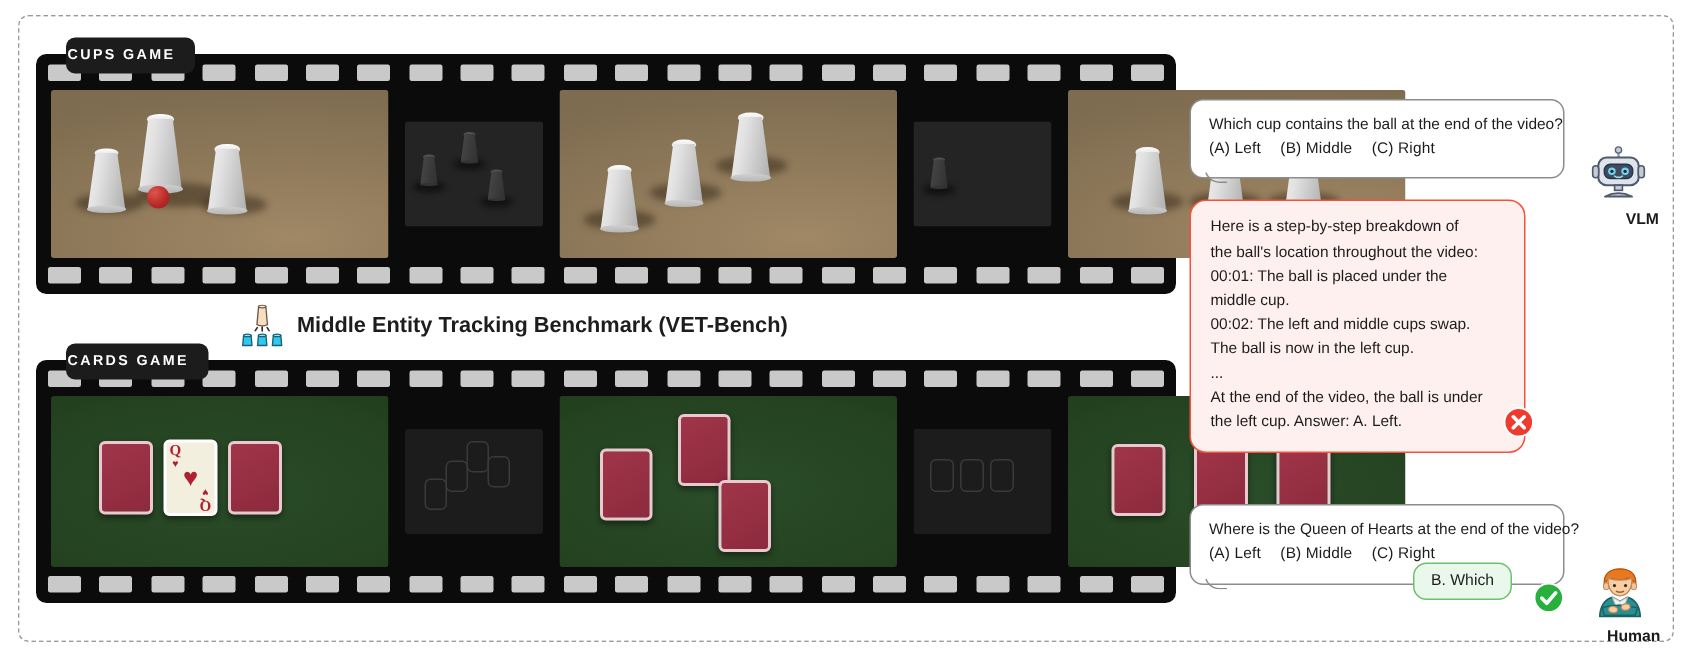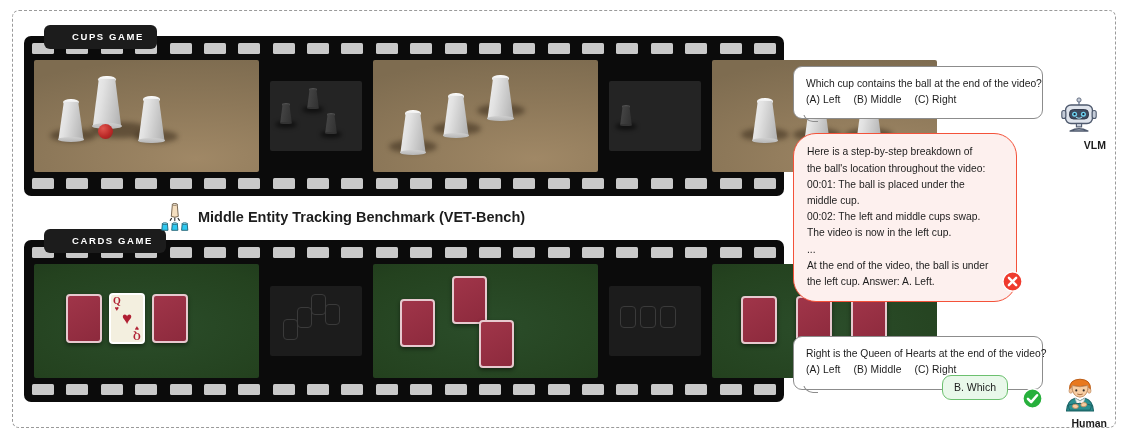--- a/index.html
+++ b/index.html
@@ -174,21 +174,21 @@
   }
 
   
   .game-pill {
     position: absolute;
     background: #1c1c1c;
     color: #ffffff;
     font-size: 9.5px;
     font-weight: bold;
     letter-spacing: 1.6px;
-    padding: 6px 13px 7px 28px;
+    padding: 6px 13px 7px 1px;
     border-radius: 6px;
     z-index: 5;
   }
   #pill-cups  { left: 44px; top: 25px; }
   #pill-cards { left: 44px; top: 229px; }
 
   
   #title-row {
     position: absolute;
     left: 160px; top: 202px;
@@ -614,34 +614,34 @@
   <div id="right-col">
 
     <div class="bubble question">
       <div class="qline">Which cup contains the ball at the end of the video?</div>
       <div class="opts">
         <span class="opt">(A) Left</span><span class="opt">(B) Middle</span><span class="opt">(C) Right</span>
       </div>
       <span class="tail"></span>
     </div>
 
-    <div class="bubble answer" style="margin-top:14px;border-radius:23px;">
+    <div class="bubble answer" style="margin-top:14px;">
       <div class="aline">Here is a step-by-step breakdown of</div>
       <div class="aline">the ball's location throughout the video:</div>
       <div class="aline">00:01: The ball is placed under the</div>
       <div class="aline">middle cup.</div>
       <div class="aline">00:02: The left and middle cups swap.</div>
-      <div class="aline">The video is now in the left cup.</div>
+      <div class="aline">The ball is now in the left cup.</div>
       <div class="aline">...</div>
       <div class="aline">At the end of the video, the ball is under</div>
       <div class="aline">the left cup. Answer: A. Left.</div>
     </div>
 
     <div class="bubble question" style="margin-top:34px;">
-      <div class="qline">Right is the Queen of Hearts at the end of the video?</div>
+      <div class="qline">Where is the Queen of Hearts at the end of the video?</div>
       <div class="opts">
         <span class="opt">(A) Left</span><span class="opt">(B) Middle</span><span class="opt">(C) Right</span>
       </div>
       <span class="tail"></span>
     </div>
   </div>
 
   <span id="wrong-mark">
     <svg viewBox="0 0 22 22" width="21" height="21" aria-hidden="true">
       <circle cx="11" cy="11" r="10" fill="#ef3b2e" stroke="#ffffff" stroke-width="1.4"></circle>

